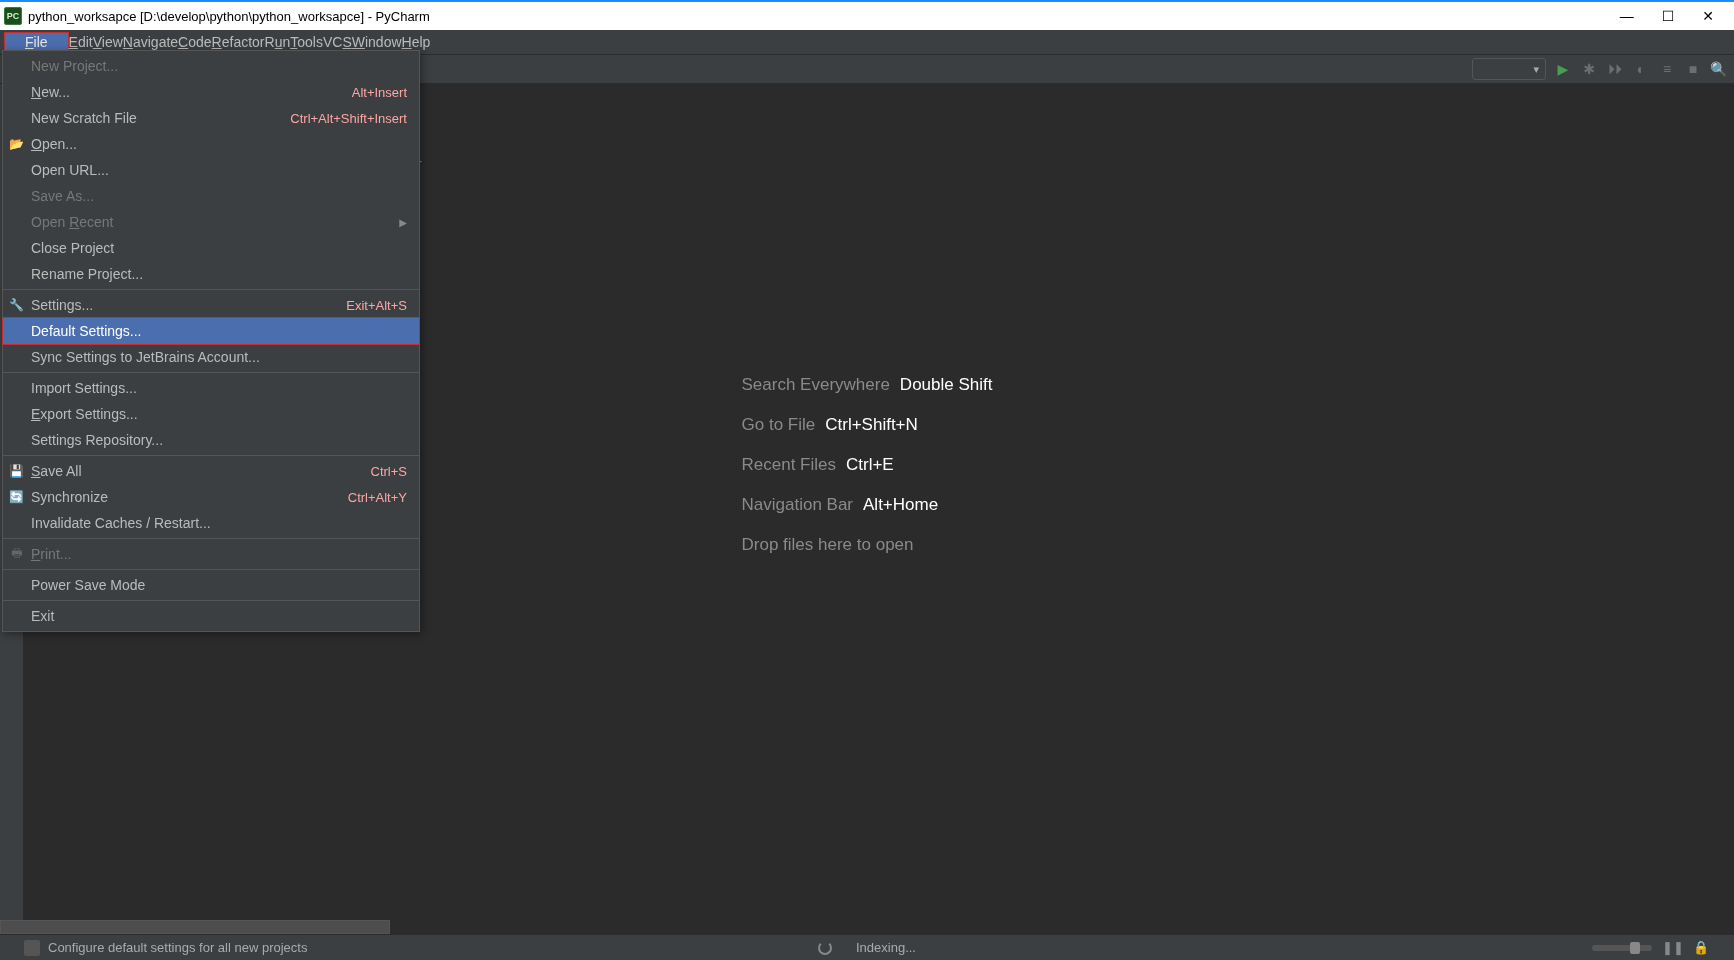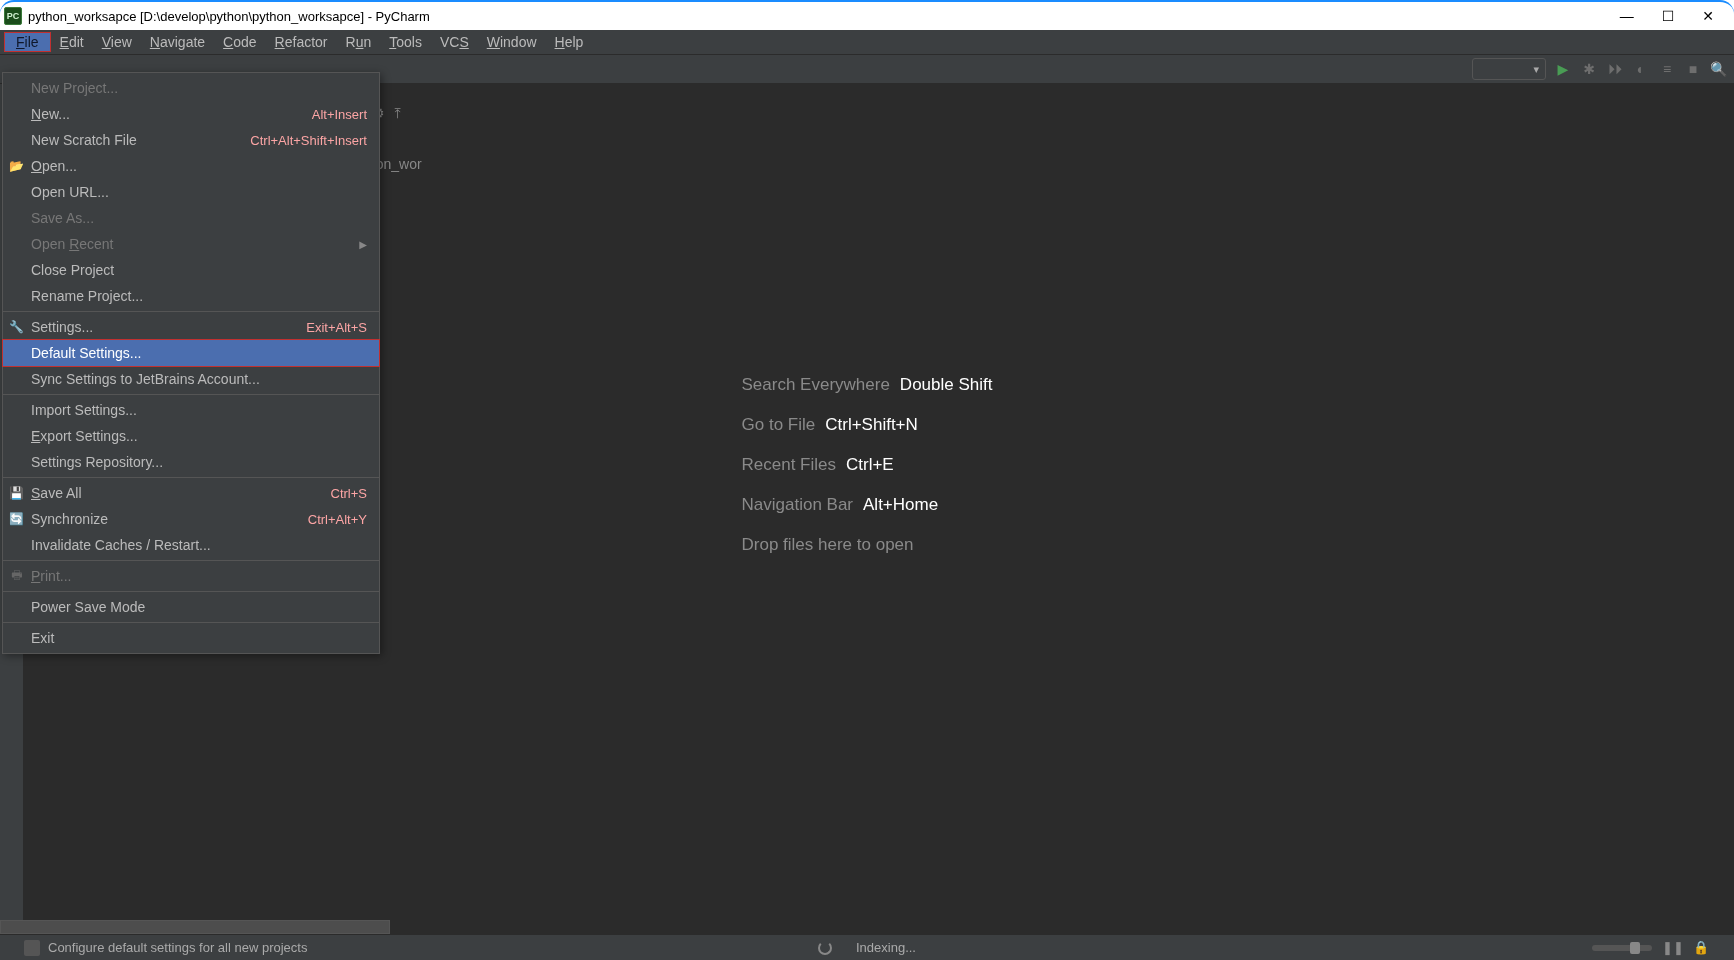--- a/index.html
+++ b/index.html
@@ -1,46 +1,46 @@
 <!DOCTYPE html>
 <html><head>
 <meta charset="utf-8">
 <style>
 * { margin: 0; padding: 0; box-sizing: border-box; font-family: "Segoe UI", Tahoma, sans-serif; }
 html, body { width: 1734px; height: 960px; overflow: hidden; background: #fff; }
 
-.titlebar { height: 30px; background: #fff; display: flex; align-items: center; padding: 0 4px; border-top: 2px solid #1a8cff; border-radius: 14px; }
+.titlebar { height: 30px; background: #fff; display: flex; align-items: center; padding: 0 4px; border-top: 2px solid #1a8cff; }
 .titlebar .app-icon { width: 18px; height: 18px; background: #1b4d1b; border: 1px solid #3a7a3a; border-radius: 2px; display: flex; align-items: center; justify-content: center; margin-right: 6px; font-size: 9px; color: #d0f0d0; font-weight: bold; }
 .titlebar .title-text { font-size: 13px; color: #000; flex: 1; }
 .titlebar .win-controls { display: flex; gap: 28px; padding-right: 16px; }
 .titlebar .win-btn { font-size: 14px; color: #000; cursor: pointer; }
 
 .menubar { height: 24px; background: #3c3f41; display: flex; align-items: center; padding: 0 4px; font-size: 14px; color: #bbbbbb; }
-.menubar .menu-item { padding: 2px 9px; cursor: pointer; }
-.menubar .menu-item.selected { background: #4b6eaf; color: #0f172a; border: 1px solid #c23030; padding: 1px 11px; }
+.menubar .menu-item { padding: 2px 0; cursor: pointer; }
+.menubar .menu-item.selected { background: #4b6eaf; color: #e5e5e5; border: 1px solid #c23030; padding: 1px 20px; }
 .menubar .menu-item .mn { text-decoration: underline; }
 
 .toolbar { height: 30px; background: #3c3f41; border-top: 1px solid #2b2b2b; border-bottom: 1px solid #2b2b2b; display: flex; align-items: center; justify-content: flex-end; padding-right: 6px; gap: 8px; }
 .toolbar .run-combo { width: 74px; height: 22px; background: #3c3f41; border: 1px solid #555; border-radius: 3px; display: flex; align-items: center; justify-content: flex-end; padding-right: 6px; }
 .toolbar .tb-icon { width: 18px; height: 18px; display: flex; align-items: center; justify-content: center; color: #6e6e6e; font-size: 14px; }
 .toolbar .tb-icon.play { color: #499c54; }
 
 .main-area { position: relative; height: calc(100% - 30px - 24px - 30px - 26px); background: #2b2b2b; display: flex; }
 .left-strip { width: 24px; background: #3c3f41; border-right: 1px solid #2b2b2b; }
 .proj-bar { position: absolute; left: 24px; top: 0; height: 30px; display: flex; align-items: center; gap: 10px; padding-left: 12px; color: #888; font-size: 13px; }
 .proj-bar .gear { color: #888; font-size: 14px; }
 .proj-bar .collapse { color: #888; font-size: 14px; }
 
 .editor-placeholder { position: absolute; left: 50%; top: 50%; transform: translate(-50%, -70%); color: #8a8a8a; font-size: 17px; }
 .editor-placeholder .row { margin: 20px 0; white-space: nowrap; }
 .editor-placeholder .kbd { color: #ffffff; margin-left: 10px; }
 
 .scrollbar-bottom { position: absolute; left: 0; bottom: 0; width: 390px; height: 14px; background: #4d4d4d; border: 1px solid #555; }
 
-.file-menu { position: absolute; left: 2px; top: 72px; width: 378px; background: #3c3f41; border: 1px solid #555; box-shadow: 2px 2px 8px rgba(0,0,0,0.4); font-size: 14px; color: #bbbbbb; z-index: 100; }
+.file-menu { position: absolute; left: 2px; top: 50px; width: 418px; background: #3c3f41; border: 1px solid #555; box-shadow: 2px 2px 8px rgba(0,0,0,0.4); font-size: 14px; color: #bbbbbb; z-index: 100; }
 .file-menu .mi { height: 26px; display: flex; align-items: center; padding: 0 12px 0 28px; position: relative; cursor: pointer; }
 .file-menu .mi.disabled { color: #777; }
 .file-menu .mi .mn { text-decoration: underline; }
 .file-menu .mi .shortcut { margin-left: auto; color: #fca5a5; font-size: 13px; }
 .file-menu .mi .sub-arrow { margin-left: auto; font-size: 10px; color: #888; }
 .file-menu .mi.selected { background: #4b6eaf; color: #fff; }
 .file-menu .mi .ico { position: absolute; left: 6px; width: 16px; height: 16px; display: flex; align-items: center; justify-content: center; font-size: 12px; }
 .file-menu .sep { height: 1px; background: #555; margin: 2px 0; }
 .file-menu { padding: 2px 0; }
 .file-menu .highlight-border { outline: 1px solid #c23030; }

